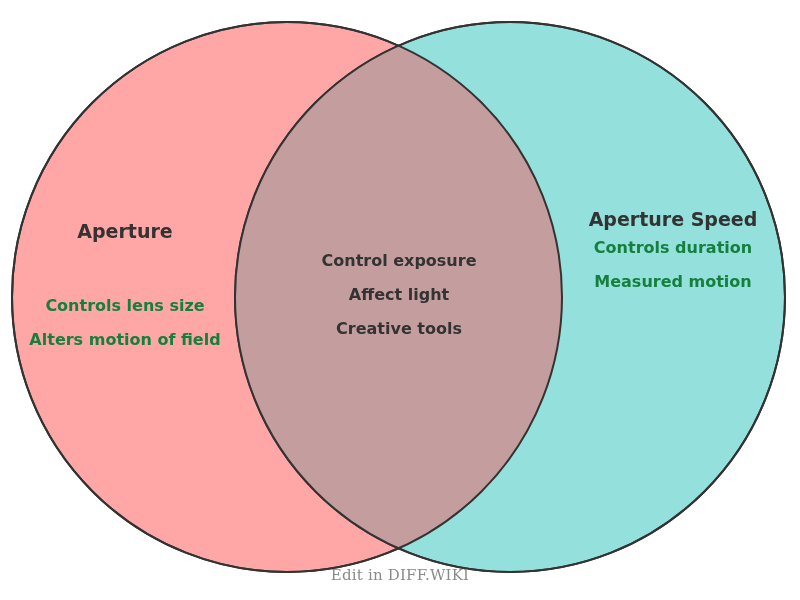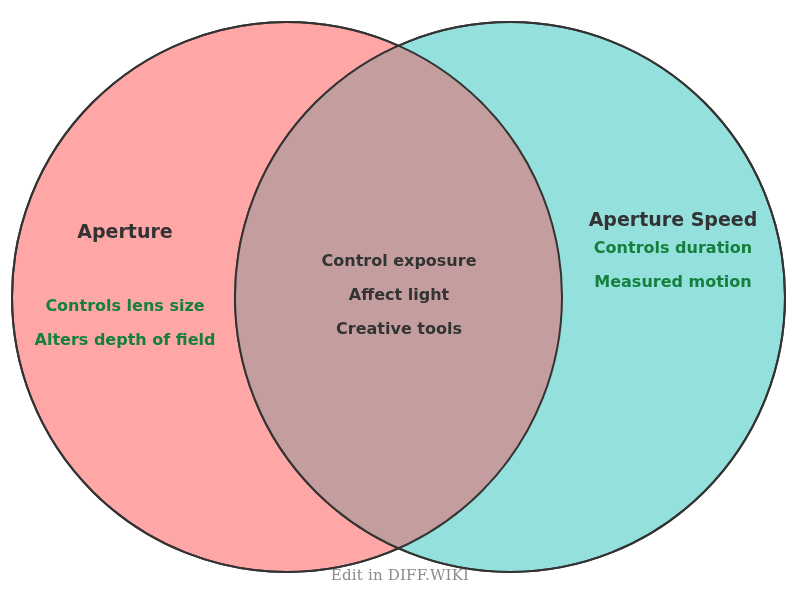--- a/index.html
+++ b/index.html
@@ -124,21 +124,21 @@
     <circle cx="287" cy="297" r="275" fill="none" stroke="#333333" stroke-width="2"></circle>
     <circle cx="510" cy="297" r="275" fill="none" stroke="#333333" stroke-width="2"></circle>
   </svg>
 
   <div class="text-layer">
 
     <div class="group side" id="set-left">
       <div class="group-title">Aperture</div>
       <ul class="items">
         <li class="item">Controls lens size</li>
-        <li class="item">Alters depth of field</li>
+        <li class="item">Alters motion of field</li>
       </ul>
     </div>
 
     <div class="group center" id="set-center">
       <ul class="items">
         <li class="item">Control exposure</li>
         <li class="item">Affect light</li>
         <li class="item">Creative tools</li>
       </ul>
     </div>

